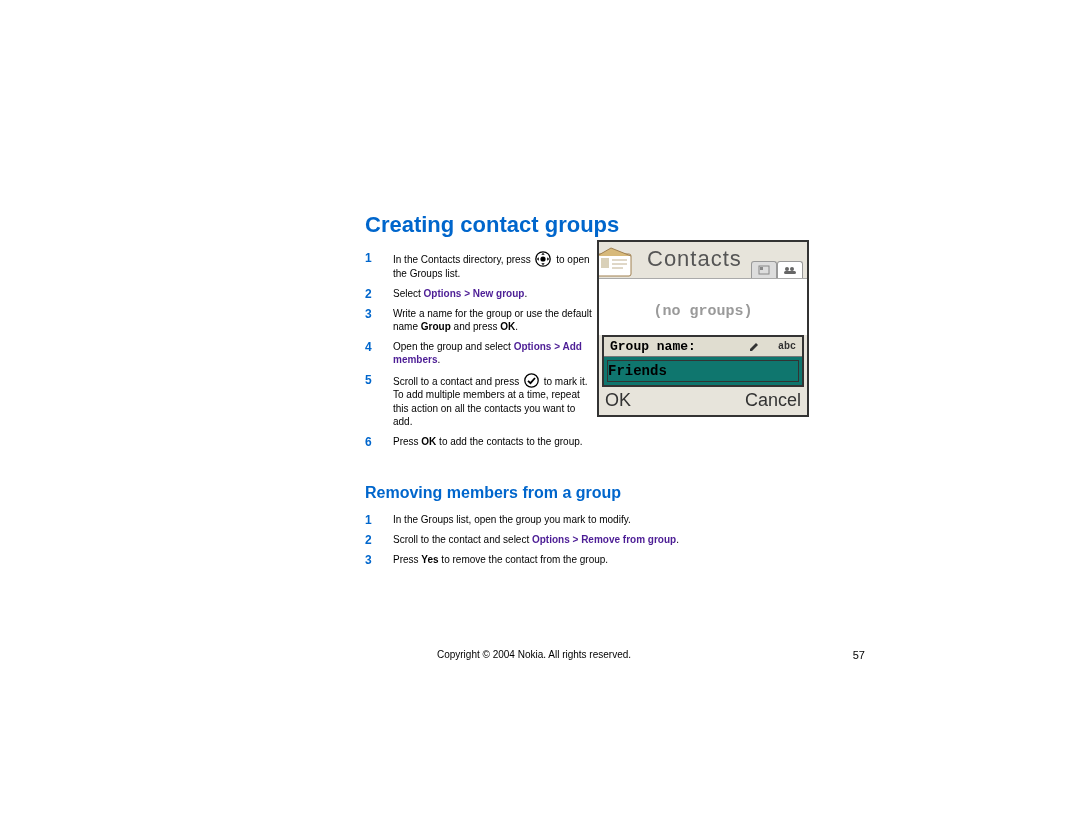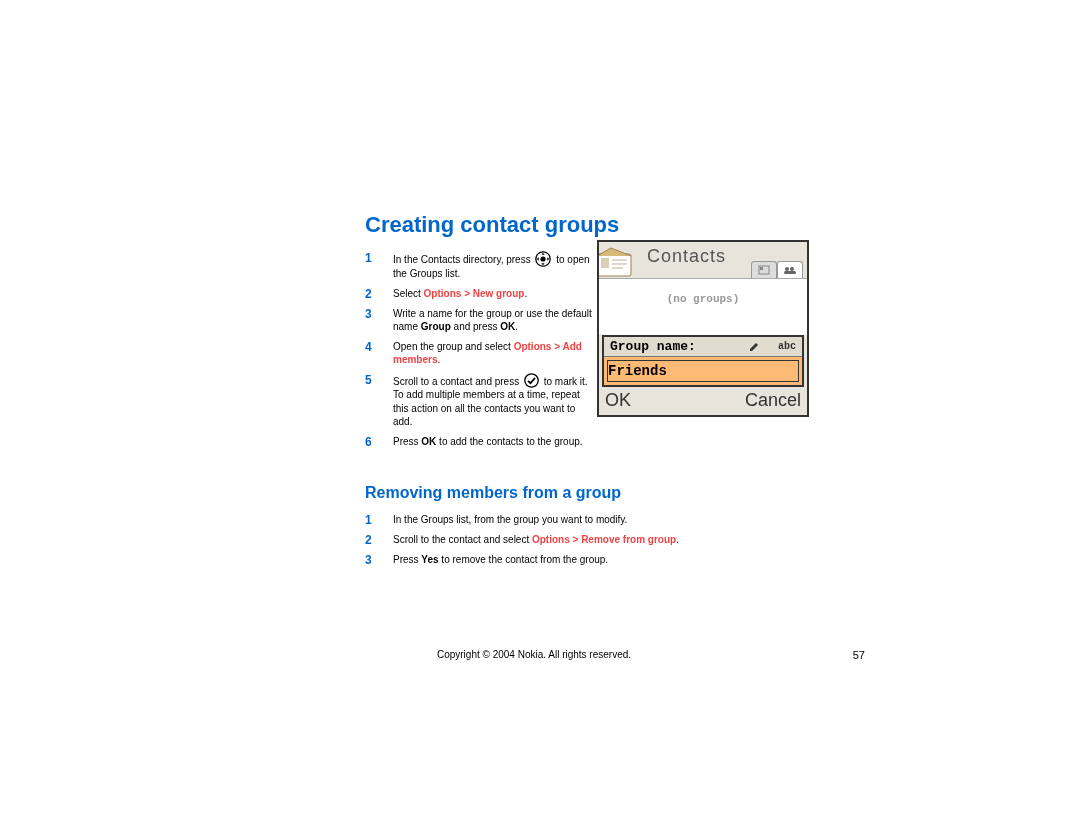--- a/index.html
+++ b/index.html
@@ -5,37 +5,37 @@
 html,body{margin:0;padding:0;background:#fff;font-family:Verdana,Arial,sans-serif;color:#000}
 .page{width:1080px;height:834px;position:relative;margin:0 auto;box-sizing:border-box;padding:0 0 0 0}
 .content{position:absolute;left:365px;top:212px;width:485px}
 h1.section{color:#0066cc;font-size:22px;font-weight:bold;margin:0 0 10px 0;font-family:Verdana,Arial,sans-serif}
 h2.subsection{color:#0066cc;font-size:16px;font-weight:bold;margin:32px 0 8px 0}
 .steps{display:table;border-collapse:collapse}
 .step{display:table-row}
 .num{display:table-cell;font-weight:bold;color:#0066cc;font-size:12px;vertical-align:top;padding:3px 10px 3px 0;width:18px}
 .txt{display:table-cell;font-size:10px;line-height:1.35;padding:3px 0;max-width:200px}
 .txt.wide{max-width:460px}
-.opt{color:#ef4444;font-weight:bold}
+.opt{color:#4c1d95;font-weight:bold}
 .kb{font-weight:bold}
 svg.joy{display:inline-block;vertical-align:-4px;margin:0 2px}
 svg.check{display:inline-block;vertical-align:-3px;margin:0 2px}
 .footer{position:absolute;left:0;right:12px;top:649px;text-align:center;font-size:10px;color:#000}
 .pagenum{position:absolute;right:215px;top:649px;font-size:11px;font-weight:normal}
 
 .phone{position:absolute;left:597px;top:240px;width:208px;border:2px solid #333;background:#e7e4db;font-family:"Trebuchet MS",Verdana,sans-serif}
 .ph-titlebar{position:relative;height:36px;background:#e7e4db;border-bottom:1px solid #aaa;overflow:hidden}
 .ph-titlebar .open-card{position:absolute;left:-6px;top:2px;width:46px;height:34px}
-.ph-title{position:absolute;left:48px;top:4px;font-size:18px;color:#555;letter-spacing:1px}
+.ph-title{position:absolute;left:48px;top:4px;font-size:22px;color:#555;letter-spacing:1px}
 .ph-tabs{position:absolute;right:4px;bottom:0;display:flex;gap:0}
 .ph-tab{width:24px;height:16px;border:1px solid #999;border-bottom:none;border-radius:3px 3px 0 0;display:flex;align-items:center;justify-content:center;font-size:10px;color:#777;background:#ddd}
 .ph-tab.active{background:#fff}
 .ph-body{height:56px;background:#fff}
-.no-groups{text-align:center;color:#9a9a9a;font-weight:bold;font-size:11px;padding-top:14px;font-family:"Courier New",monospace;letter-spacing:0}
-.popup{margin:0 3px;border:2px solid #333;background:#fdba74}
+.no-groups{text-align:center;color:#9a9a9a;font-weight:bold;font-size:15px;padding-top:24px;font-family:"Courier New",monospace;letter-spacing:0}
+.popup{margin:0 3px;border:2px solid #333;background:#0f766e}
 .popup-hdr{display:flex;justify-content:space-between;align-items:center;background:#e0ddd0;border-bottom:1px solid #777;padding:2px 6px;font-size:13px;font-weight:bold;font-family:"Courier New",monospace}
 .abc{font-size:10px;font-weight:bold;color:#333;display:flex;align-items:center;gap:19px}
 .popup-input{border:1px solid #333;margin:3px;padding:2px 0;font-family:"Courier New",monospace;font-size:14px;font-weight:bold}
 .softkeys{display:flex;justify-content:space-between;padding:3px 6px 4px;font-size:18px;color:#333;font-family:"Trebuchet MS",sans-serif}
 </style>
 </head>
 <body>
 
 <div class="page">
   <div class="content">
@@ -73,21 +73,21 @@
         </div>
         <div class="step">
           <div class="num">6</div>
           <div class="txt wide">Press <span class="kb">OK</span> to add the contacts to the group.</div>
         </div>
       </div>
     <h2 class="subsection">Removing members from a group</h2>
     <div class="steps" id="stepsB">
         <div class="step">
           <div class="num">1</div>
-          <div class="txt wide">In the Groups list, from the group you want to modify.</div>
+          <div class="txt wide">In the Groups list, open the group you mark to modify.</div>
         </div>
         <div class="step">
           <div class="num">2</div>
           <div class="txt wide">Scroll to the contact and select <span class="opt">Options &gt; Remove from group</span>.</div>
         </div>
         <div class="step">
           <div class="num">3</div>
           <div class="txt wide">Press <span class="kb">Yes</span> to remove the contact from the group.</div>
         </div>
       </div>

